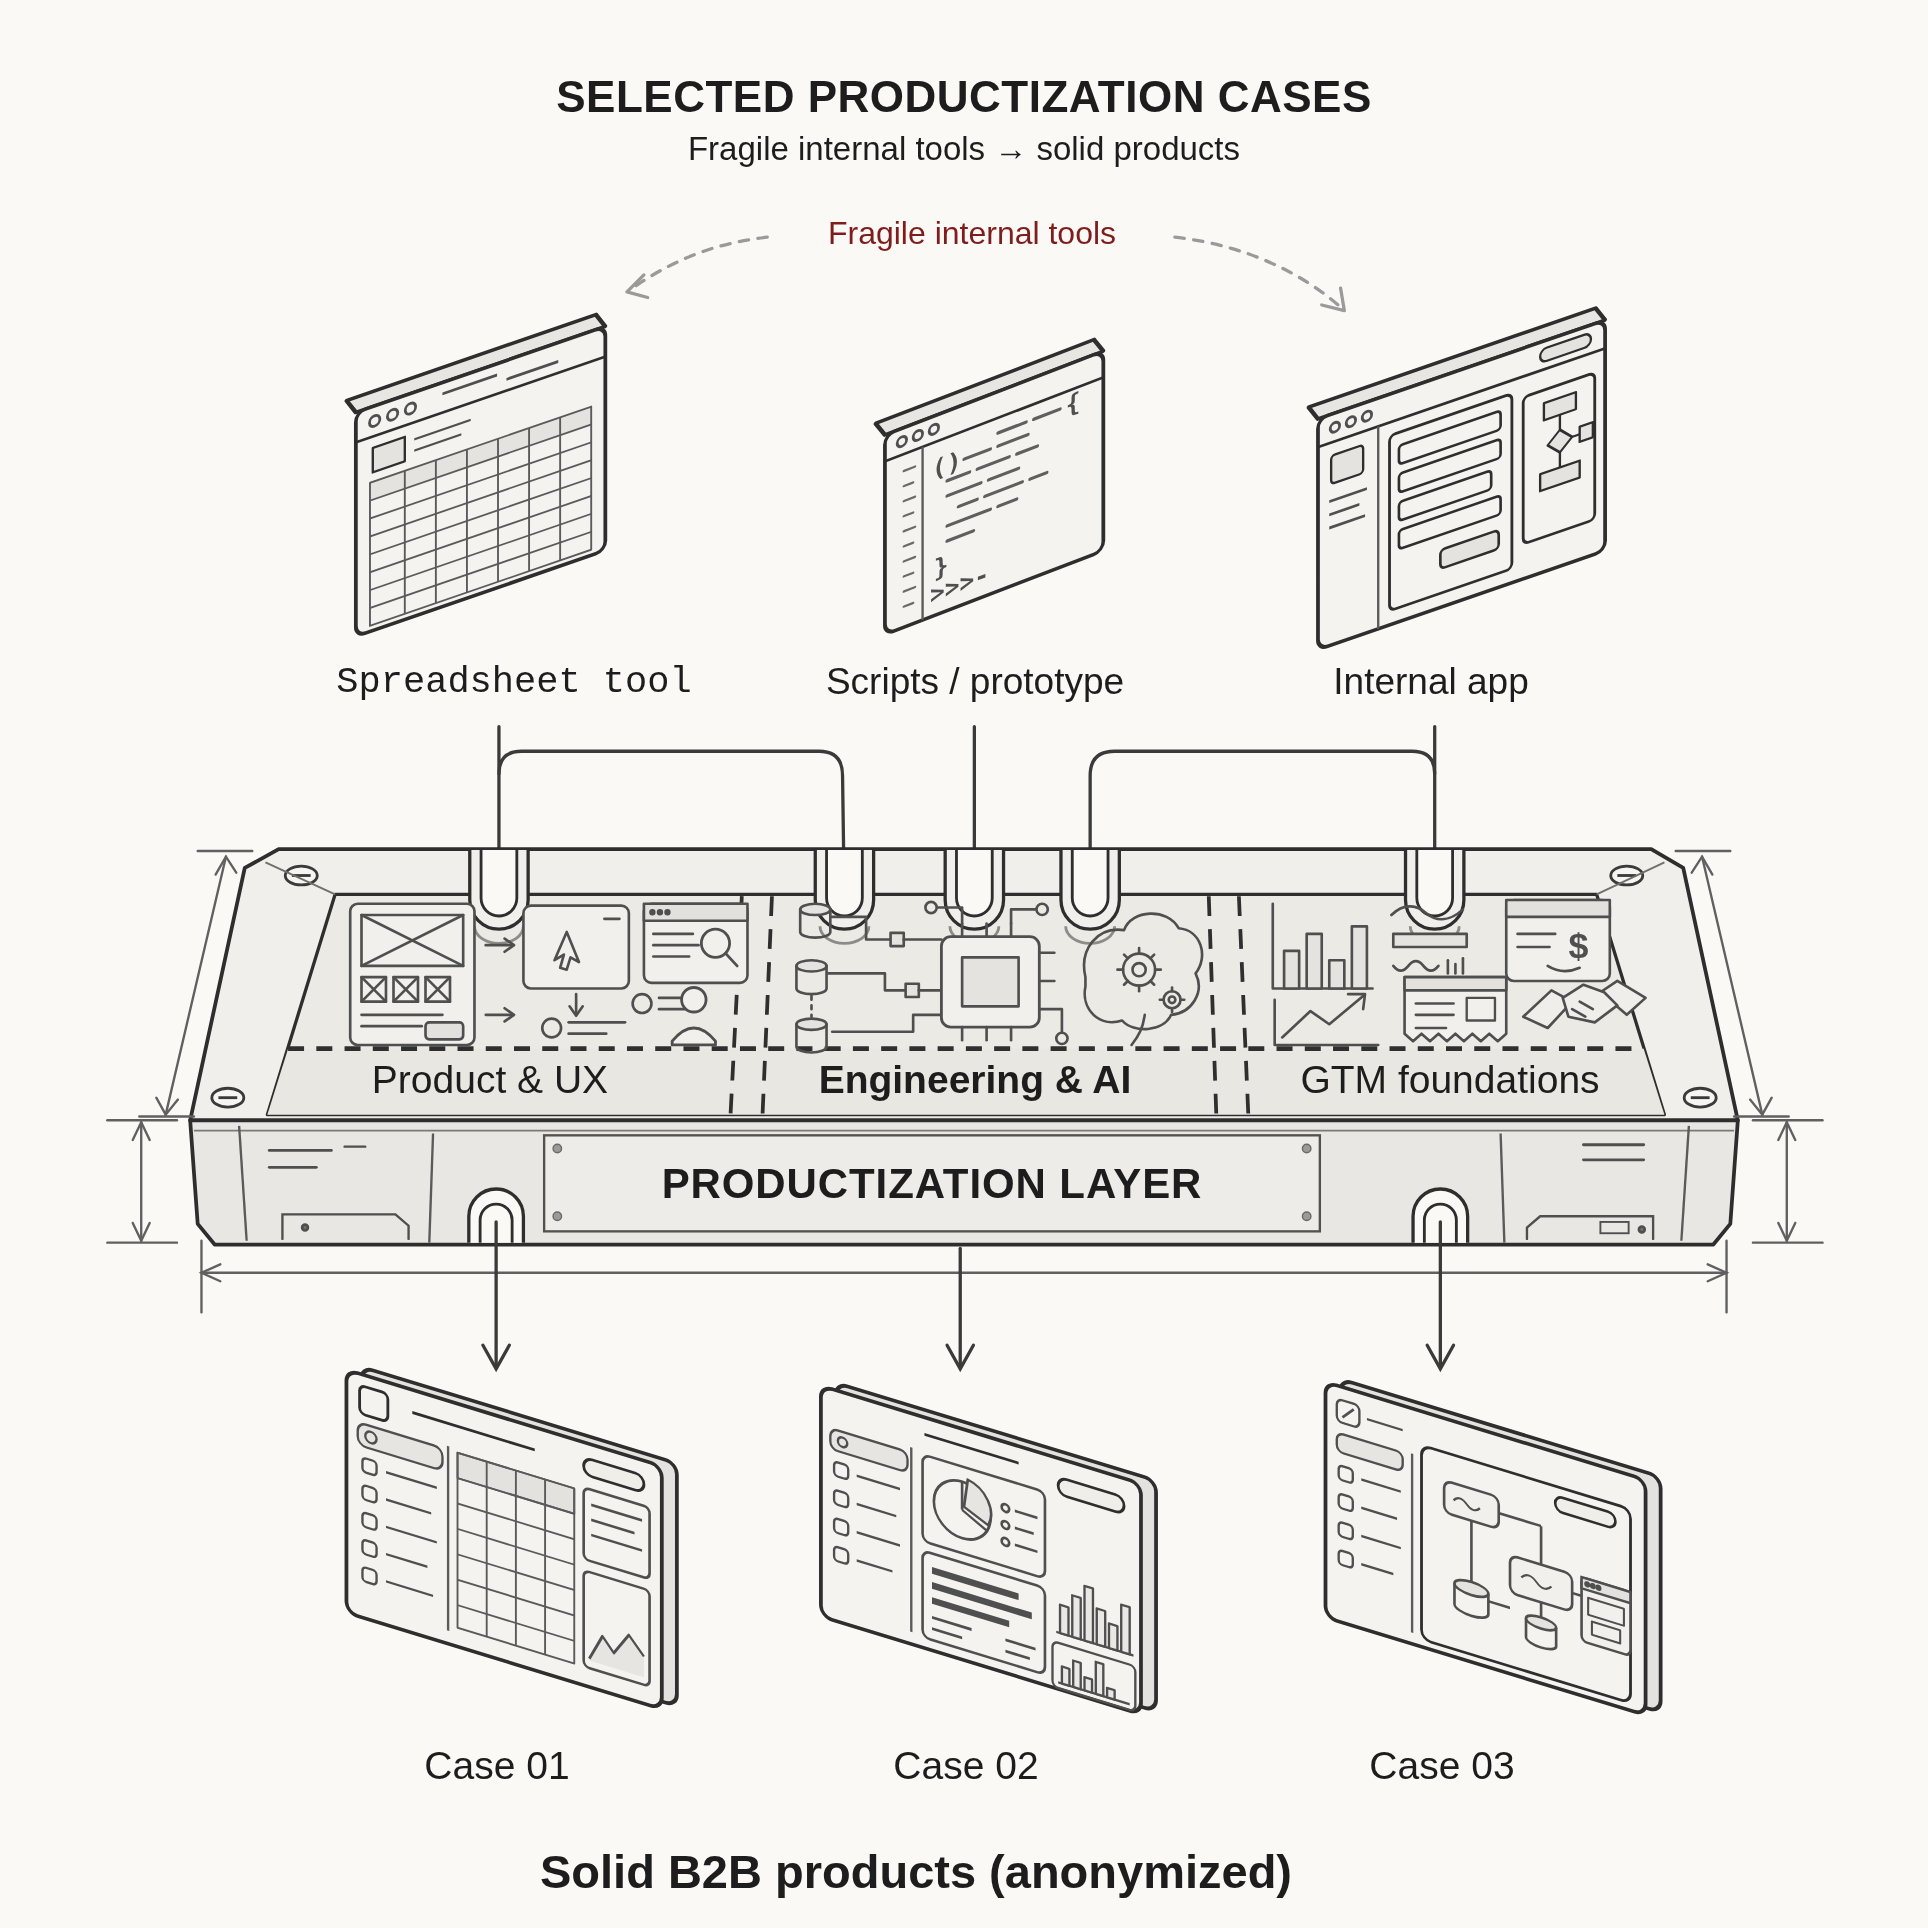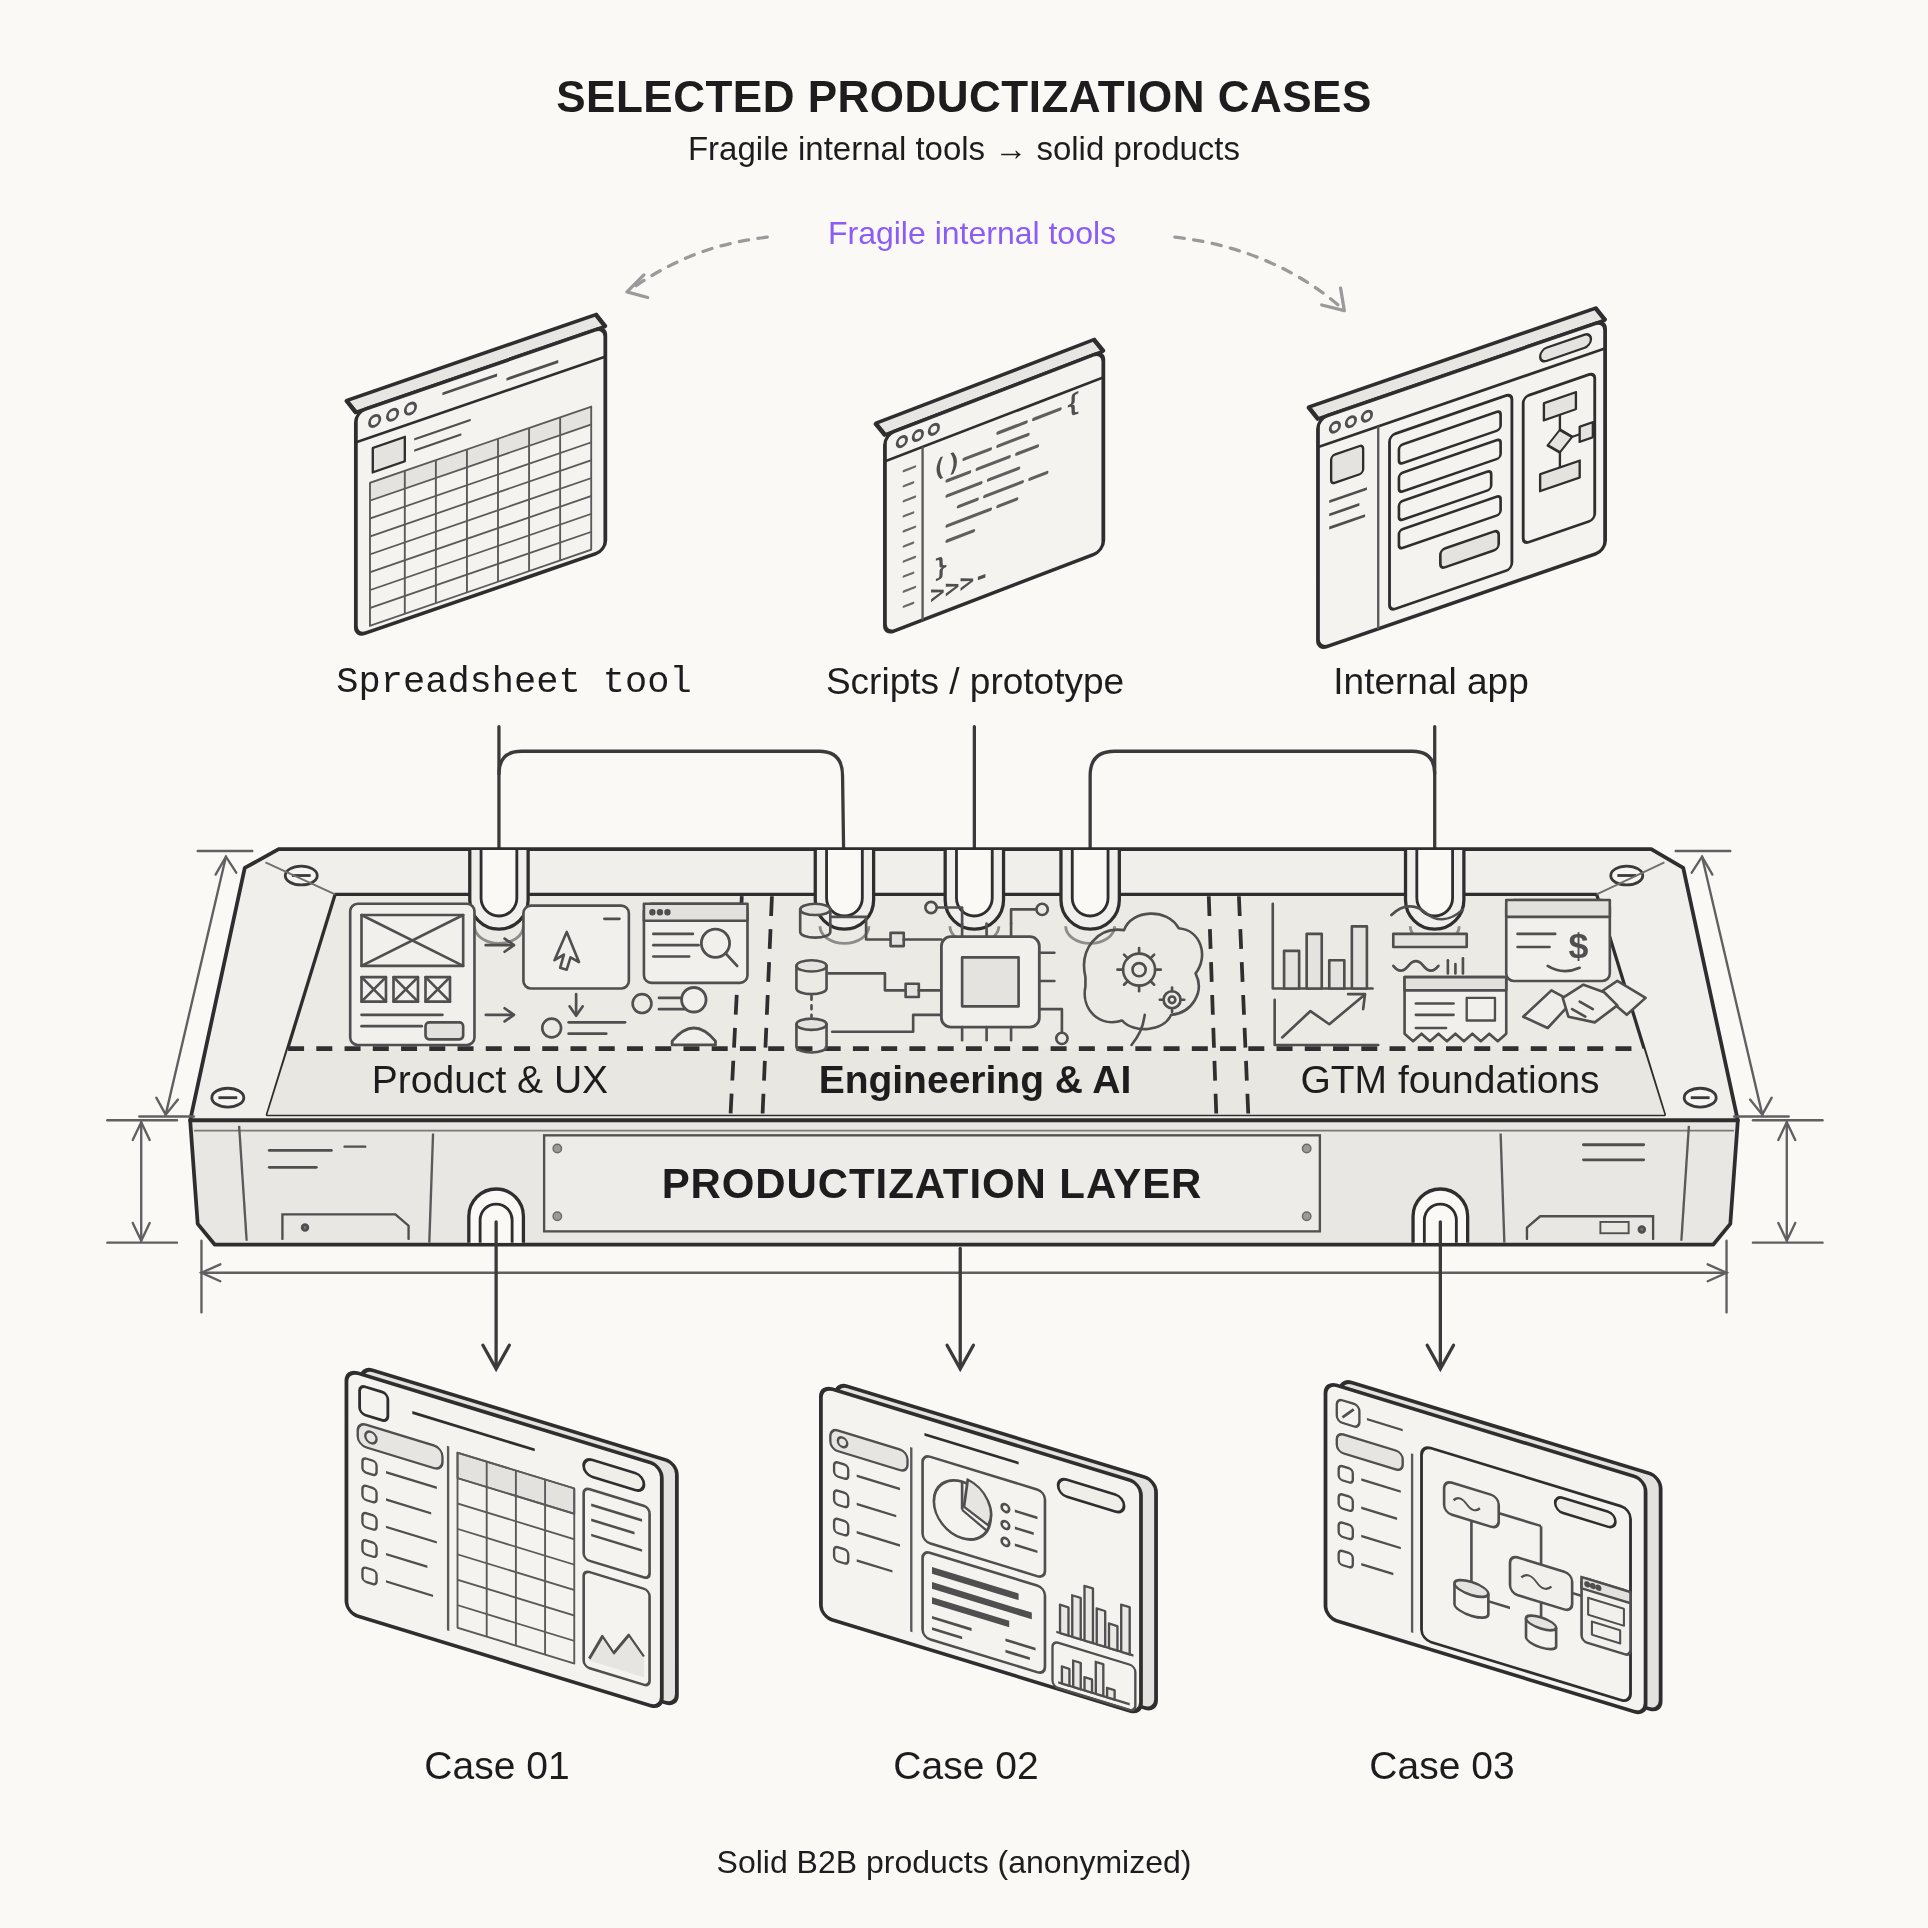--- a/index.html
+++ b/index.html
@@ -8,29 +8,29 @@
     background:#faf9f6;
     font-family:"Liberation Sans", sans-serif;
     color:#1d1d1d;
     overflow:hidden;
   }
   .stage{position:relative;width:1928px;height:1928px;}
   .stage svg{position:absolute;left:0;top:0;}
   .txt{position:absolute;transform:translateX(-50%);white-space:nowrap;}
   .title{top:72px;left:964px;font-size:44px;font-weight:700;letter-spacing:0.5px;}
   .subtitle{top:130px;left:964px;font-size:33px;font-weight:400;}
-  .fragile{top:215px;left:972px;font-size:32px;color:#8b5cf6;}
+  .fragile{top:215px;left:972px;font-size:32px;color:#7f1d1d;}
   .tool-label{top:661px;font-size:37px;}
   .tool-label.t1{left:514px;font-family:Liberation Mono, monospace;} .tool-label.t2{left:975px;} .tool-label.t3{left:1431px;}
   .section-label{top:1058px;font-size:39px;}
   .section-label.s1{left:490px;} .section-label.s2{left:975px;font-weight:bold;} .section-label.s3{left:1450px;}
   .layer-label{top:1160px;left:932px;font-size:42px;font-weight:700;letter-spacing:0.9px;}
   .case-label{top:1744px;font-size:39px;}
   .case-label.c1{left:497px;} .case-label.c2{left:966px;text-align:center;} .case-label.c3{left:1442px;text-align:right;}
-  .caption{top:1844px;left:954px;font-size:32px;}
+  .caption{top:1844px;left:916px;font-size:47px;font-weight:bold;}
   .mono{font-family:"DejaVu Sans Mono", monospace;}
 </style>
 </head>
 <body>
 
 <div class="stage">
 
 <svg width="1928" height="1928" viewBox="0 0 2048 2048">
 
   <g stroke="#9a9a9a" stroke-width="3.5" fill="none" stroke-linecap="round">

